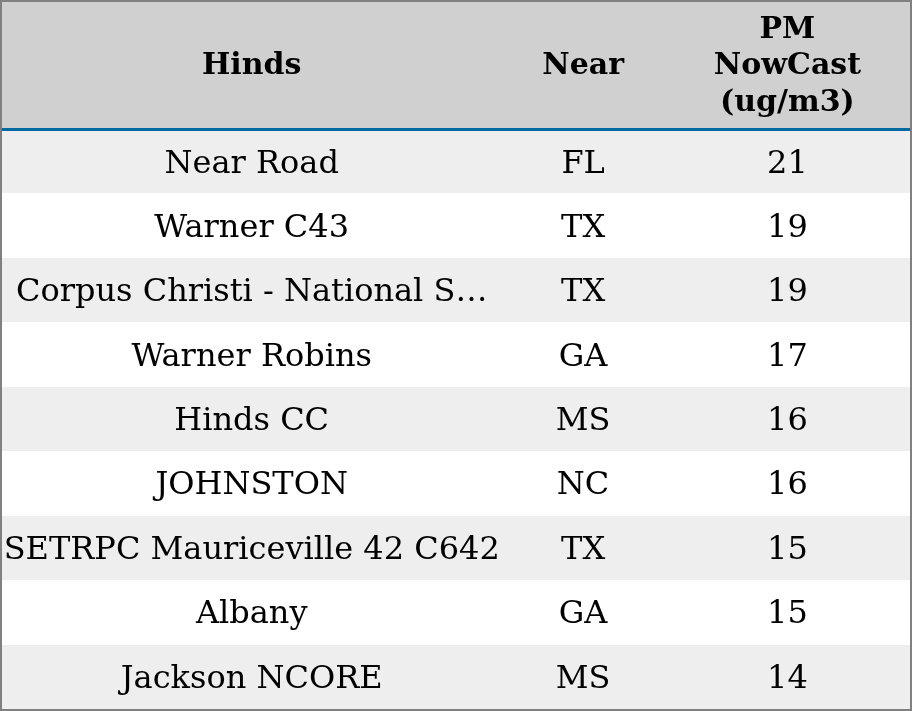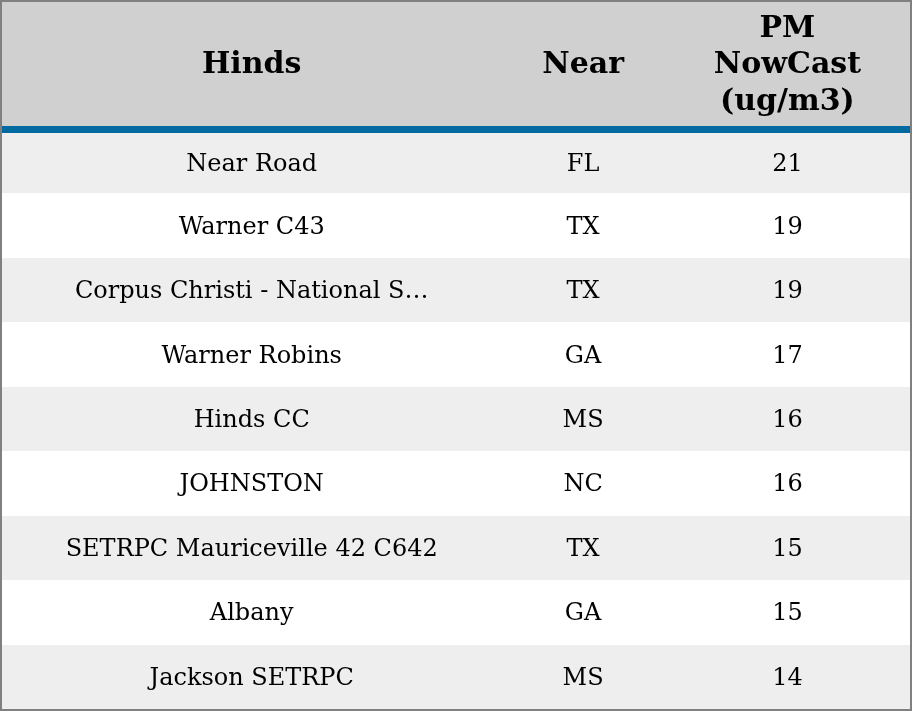--- a/index.html
+++ b/index.html
@@ -25,35 +25,35 @@
     border-collapse: collapse;
     table-layout: fixed;
   }
   col.col-site  { width: 55%; }
   col.col-state { width: 18%; }
   col.col-value { width: 27%; }
 
   thead tr { height: 127px; }
   thead th {
     background: #d0d0d0;
-    border-bottom: 7px solid #0369a1;
+    border-bottom: 3px solid #0369a1;
     font-weight: bold;
     font-size: 30px;
     line-height: 1.22;
     text-align: center;
     vertical-align: middle;
     padding: 0;
     white-space: pre-line;
   }
 
   tbody tr { height: 58px; }
   tbody tr:nth-child(odd)  { background: #eeeeee; }
   tbody tr:nth-child(even) { background: #ffffff; }
   tbody td {
-    font-size: 24px;
+    font-size: 32px;
     text-align: center;
     vertical-align: middle;
     padding: 0;
     overflow: hidden;
     white-space: nowrap;
   }
 </style>
 </head>
 <body>
 
@@ -108,19 +108,19 @@
         <td>SETRPC Mauriceville 42 C642</td>
         <td>TX</td>
         <td>15</td>
       </tr>
       <tr>
         <td>Albany</td>
         <td>GA</td>
         <td>15</td>
       </tr>
       <tr>
-        <td>Jackson SETRPC</td>
+        <td>Jackson NCORE</td>
         <td>MS</td>
         <td>14</td>
       </tr>
     </tbody>
   </table>
 </div>
 
 </body></html>

